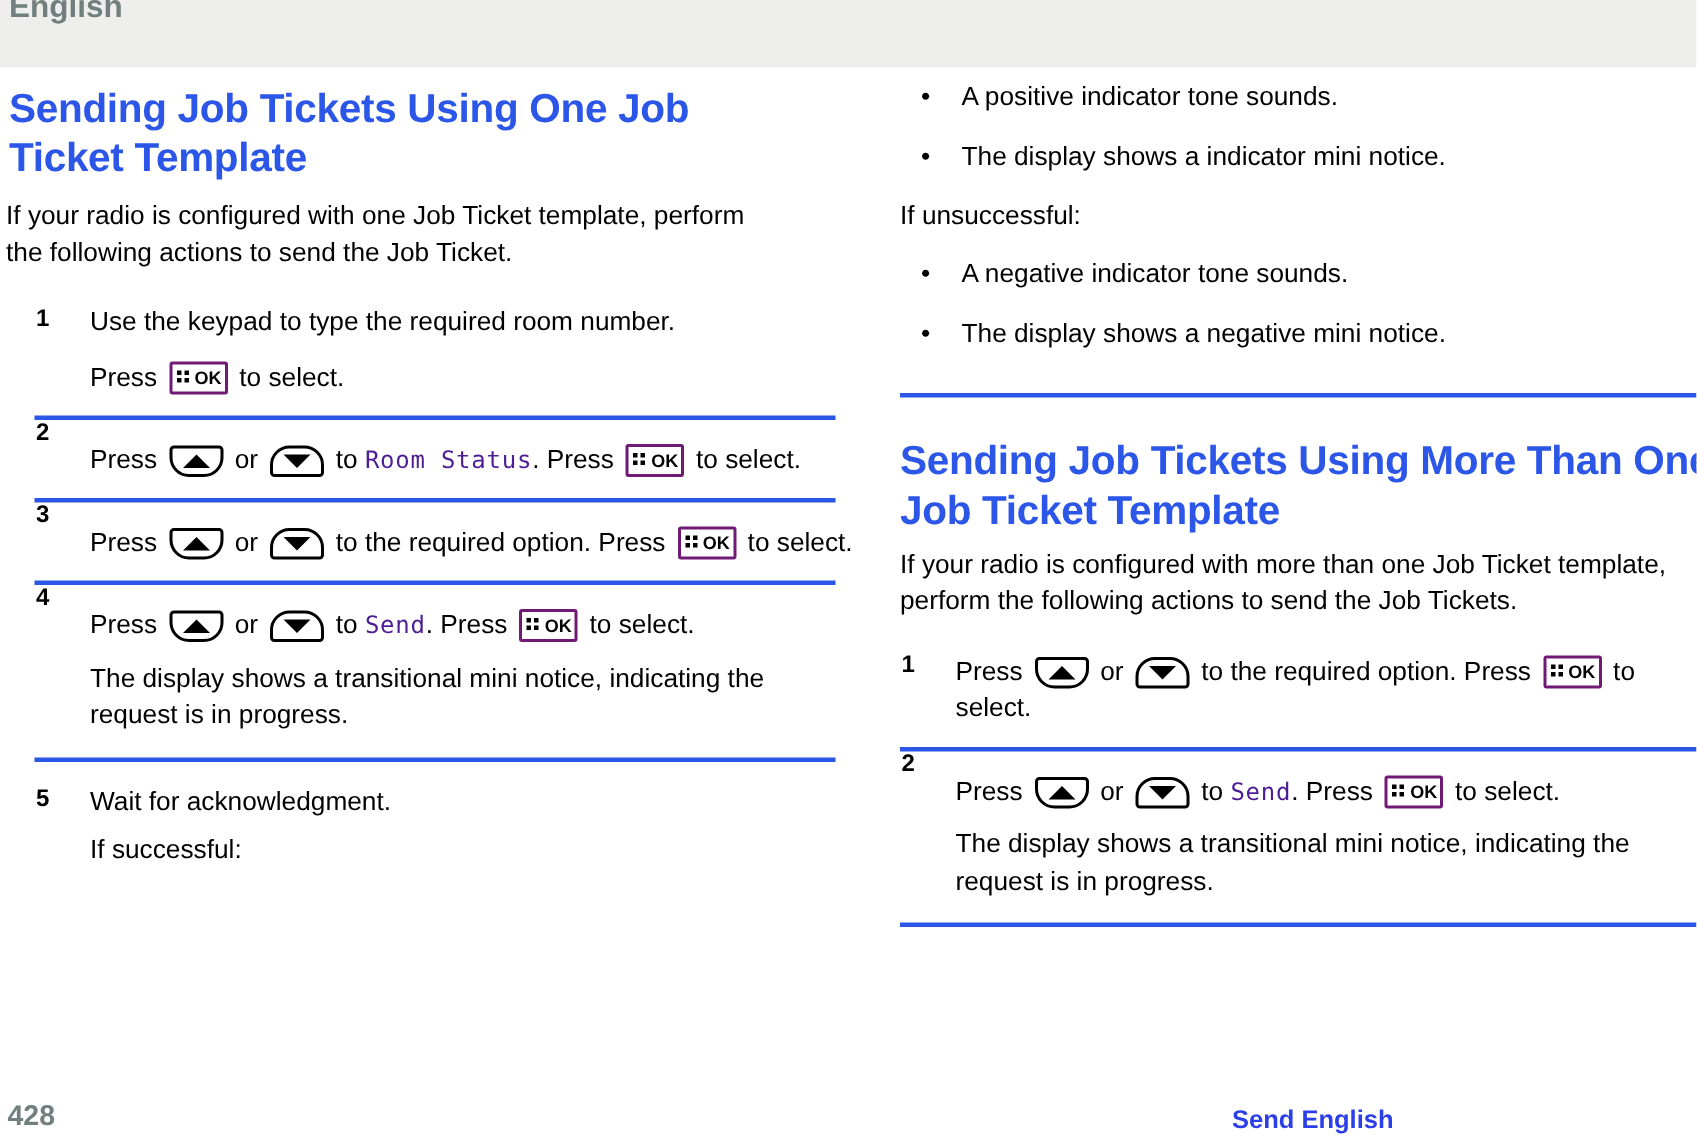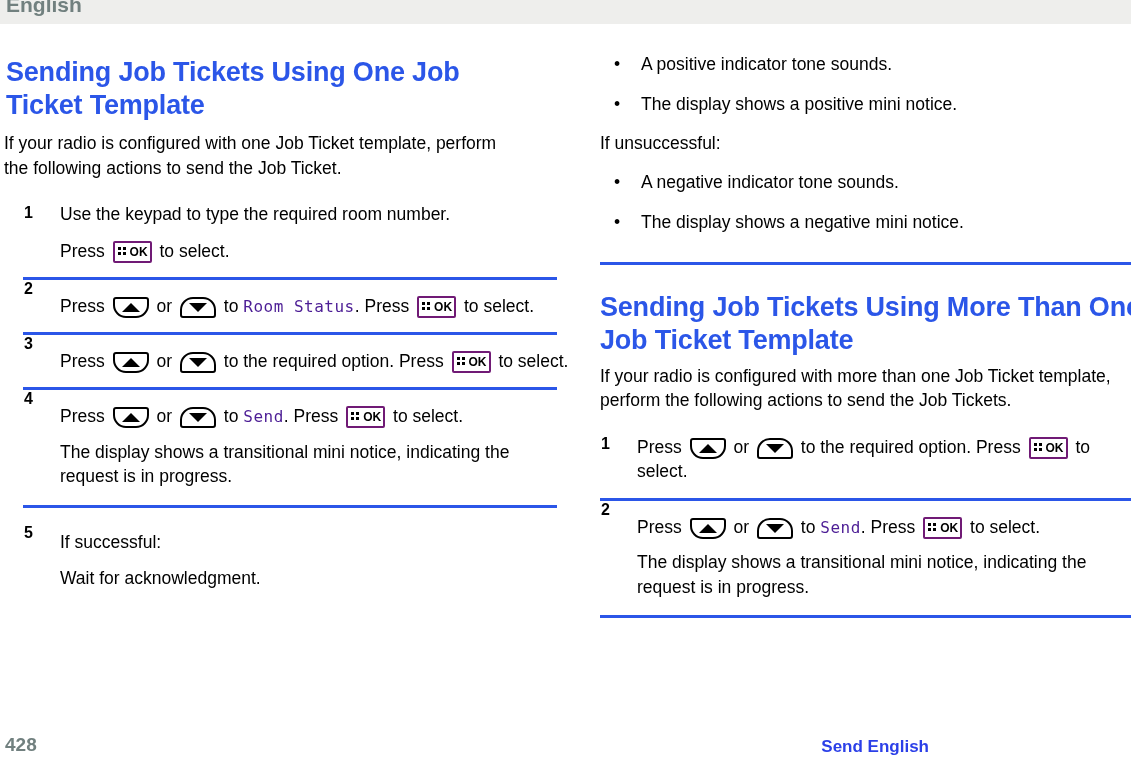--- a/index.html
+++ b/index.html
@@ -14,21 +14,21 @@
     color: #000000;
     overflow: hidden;
     position: relative;
   }
 
   
   .header-bar {
     position: absolute;
     left: 0; top: 0;
     width: 1131px;
-    height: 24px;
+    height: 45px;
     background: #eeeeec;
   }
   .header-title {
     position: absolute;
     left: 6px;
     top: -7px;
     font-size: 21px;
     font-weight: bold;
     color: #71807f;
     letter-spacing: 0px;
@@ -353,37 +353,37 @@
           </span>
           <span>to select.</span>
         </span>
         <span class="step-line" style="margin-top:10px;">The display shows a transitional mini notice, indicating the request is in progress.</span>
       </li>
 
       <div class="rule" style="margin-top:16px;"></div>
 
       <li class="step step-pad-top">
         <span class="step-num" style="top:14px;">5</span>
+        <span class="step-line">Wait for acknowledgment.</span>
         <span class="step-line" style="margin-top:8px;">If successful:</span>
-        <span class="step-line">Wait for acknowledgment.</span>
       </li>
 
     </ol>
   </div>
 
   <div class="col col-right">
 
     <ul class="bullets" style="margin-top:18px;">
       <li>
         <span class="dot">•</span>
         <span>A positive indicator tone sounds.</span>
       </li>
       <li>
         <span class="dot">•</span>
-        <span>The display shows a positive mini notice.</span>
+        <span>The display shows a indicator mini notice.</span>
       </li>
     </ul>
 
     <p class="body-text" style="margin:15px 0 0 26px;">If unsuccessful:</p>
 
     <ul class="bullets" style="margin-top:14px;">
       <li>
         <span class="dot">•</span>
         <span>A negative indicator tone sounds.</span>
       </li>

